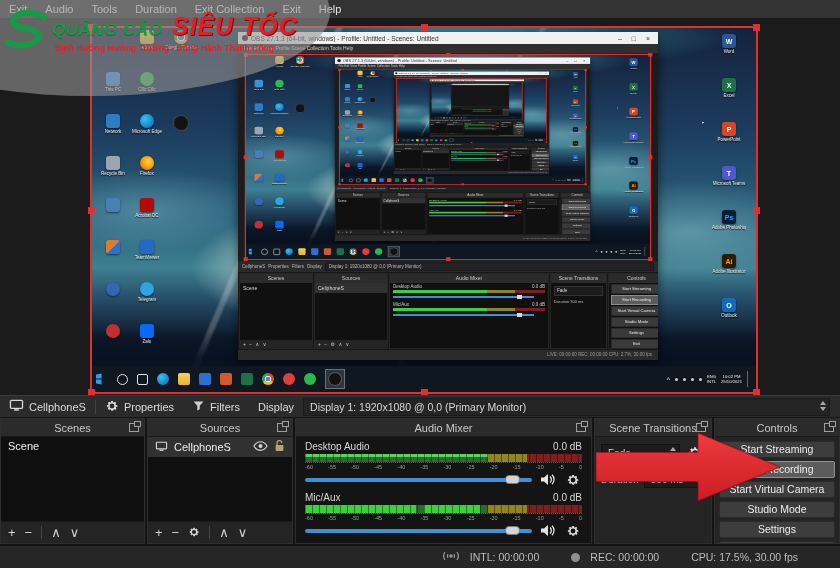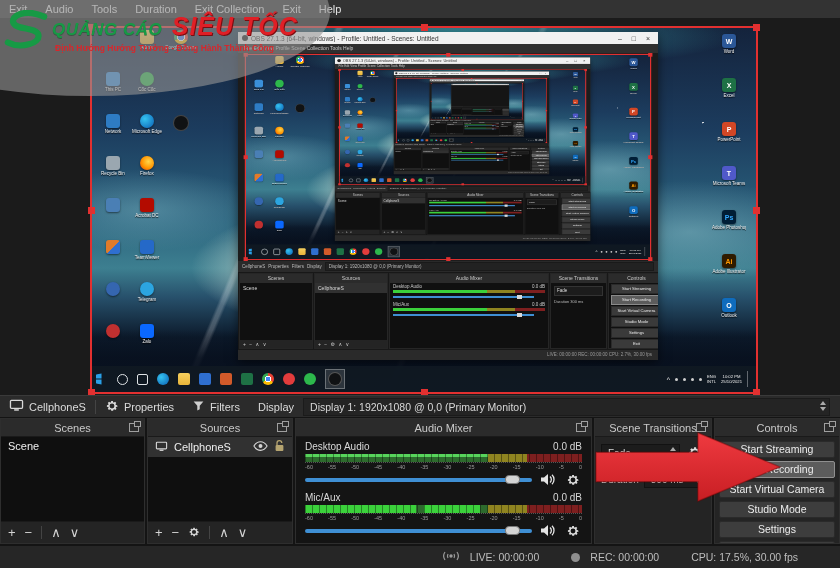--- a/index.html
+++ b/index.html
@@ -1364,21 +1364,21 @@
       <svg width="18" height="14" viewBox="0 0 18 14">
           <g stroke="#9a9a9a" stroke-width="1.2" fill="none">
             <path d="M3 3a7 7 0 0 0 0 8"></path>
             <path d="M6 5a4 4 0 0 0 0 4"></path>
             <path d="M12 5a4 4 0 0 1 0 4"></path>
             <path d="M15 3a7 7 0 0 1 0 8"></path>
           </g>
           <circle cx="9" cy="7" r="1.7" fill="#9a9a9a"></circle>
         </svg>
     </span>
-    <span>LIVE: 00:00:00</span>
+    <span>INTL: 00:00:00</span>
     <span class="sb-gap"></span>
     <span class="rec-dot"></span>
     <span>REC: 00:00:00</span>
     <span class="sb-gap"></span>
     <span>CPU: 17.5%, 30.00 fps</span>
   </div>
 
 </div>
 
 </body></html>

